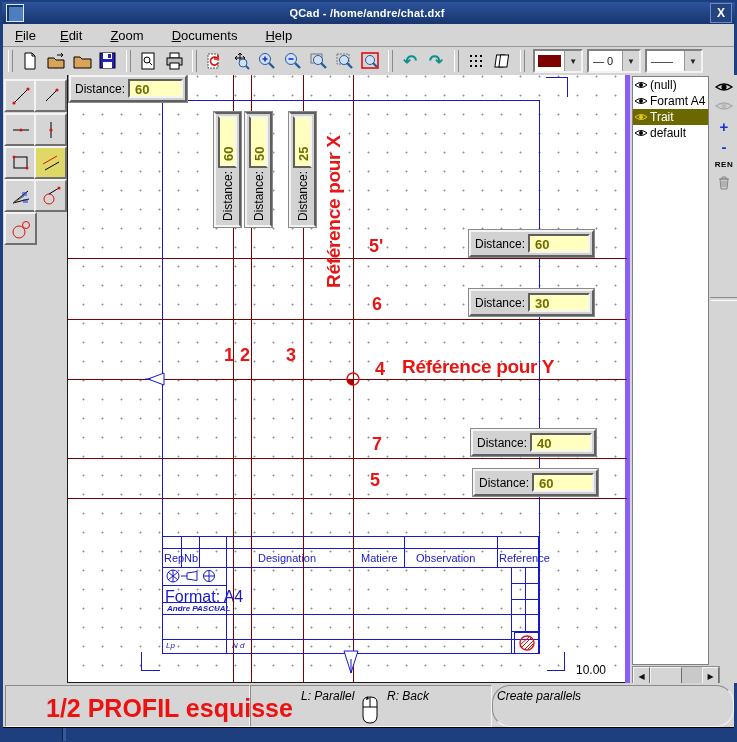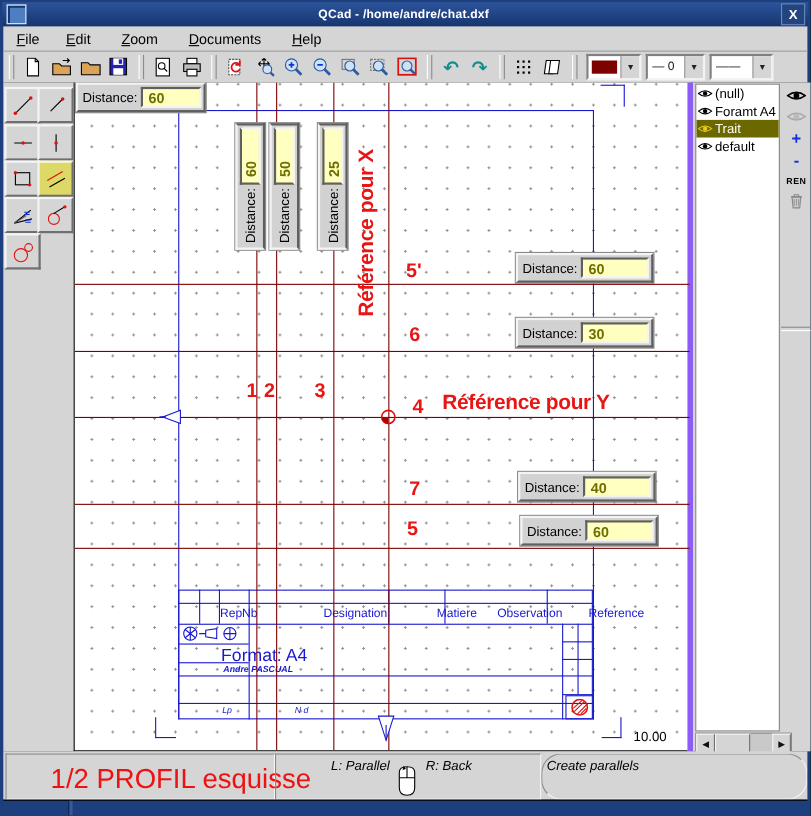--- a/index.html
+++ b/index.html
@@ -55,21 +55,21 @@
   .vwrap .dwidget{transform:rotate(-90deg) translateX(-115px);transform-origin:top left;width:115px;}
   .dwidget{display:flex;align-items:center;background:#d2d2d2;height:27px;box-sizing:border-box;
     border:2px solid;border-color:#f4f4f4 #5f5f5f #5f5f5f #f4f4f4;box-shadow:0 0 0 1px #8a8a8a;}
   .dwidget .dlabel{font-size:12px;color:#000;padding:0 3px 0 4px;white-space:nowrap;}
   .dwidget .dfield{flex:1;height:19px;background:#ffffbf;border:2px solid;margin-right:2px;
     border-color:#5f5f5f #f4f4f4 #f4f4f4 #5f5f5f;font-weight:bold;color:#6e6e00;font-size:13px;
     padding:1px 0 0 5px;box-sizing:border-box;overflow:hidden;}
   .hwidget{position:absolute;width:125px;z-index:6;}
   .topopt{position:absolute;left:1px;top:0;width:118px;z-index:7;}
   .tb-blue{position:absolute;background:#1818cf;z-index:2;}
-  .tb-text{position:absolute;color:#1818cf;font-size:11px;z-index:2;white-space:nowrap;padding-left:36px;}
+  .tb-text{position:absolute;color:#1818cf;font-size:11px;z-index:2;white-space:nowrap;}
   .cornermark{position:absolute;z-index:2;}
   .gridsize{position:absolute;color:#000;font-size:12px;z-index:4;}
   
   .layerpanel{left:625px;top:75px;width:109px;height:608px;background:#d5d5d5;border-left:5px solid #8b5cf6;}
   .layerlist{position:absolute;left:2px;top:1px;width:75px;height:587px;background:#fff;
     border:1px solid #808080;overflow:hidden;}
   .lrow{display:flex;align-items:center;height:16px;font-size:12px;color:#000;white-space:nowrap;cursor:pointer;}
   .lrow svg{margin:0 2px 0 1px;flex:0 0 auto;}
   .lrow.sel{background:#6b6800;color:#fff;}
   .lscroll{position:absolute;left:2px;top:591px;width:86px;height:17px;background:#c9c9c9;
@@ -78,21 +78,21 @@
     font-size:8px;display:flex;align-items:center;justify-content:center;color:#111;cursor:pointer;}
   .sthumb{width:30px;height:100%;background:#d5d5d5;border:1px solid;border-color:#f4f4f4 #6f6f6f #6f6f6f #f4f4f4;cursor:grab;}
   .lbtn{position:absolute;left:82px;width:24px;height:18px;display:flex;align-items:center;justify-content:center;
     cursor:pointer;background:#d5d5d5;}
   .lbtn.blue{color:#1430d8;font-weight:bold;font-size:15px;}
   .lbtn.ren{font-size:8px;font-weight:bold;color:#000;letter-spacing:.5px;}
   .lsep{position:absolute;left:80px;top:222px;width:28px;height:2px;border-top:1px solid #8a8a8a;border-bottom:1px solid #fff;}
   
   .statusbar{left:3px;top:683px;width:731px;height:44px;background:#d5d5d5;}
   .ssec{position:absolute;top:2px;height:40px;border:1px solid;border-color:#8a8a8a #f4f4f4 #f4f4f4 #8a8a8a;}
-  .bigred{position:absolute;left:40px;top:8px;color:#ee1111;font-weight:normal;font-size:25px;white-space:nowrap;}
+  .bigred{position:absolute;left:40px;top:8px;color:#ee1111;font-weight:bold;font-size:25px;white-space:nowrap;}
   .hinttext{position:absolute;font-size:12px;color:#000;white-space:nowrap;font-style:italic;}
   .bottomstrip{left:3px;top:727px;width:731px;height:13px;background:#1d3f7d;border-top:1px solid #000;}
   .stripnotch{position:absolute;left:59px;top:0;width:3px;height:13px;background:#36599a;border-left:1px solid #0c1f45;}
 </style>
 </head>
 <body>
 
 <div id="window">
 
   <div class="abs titlebar">

